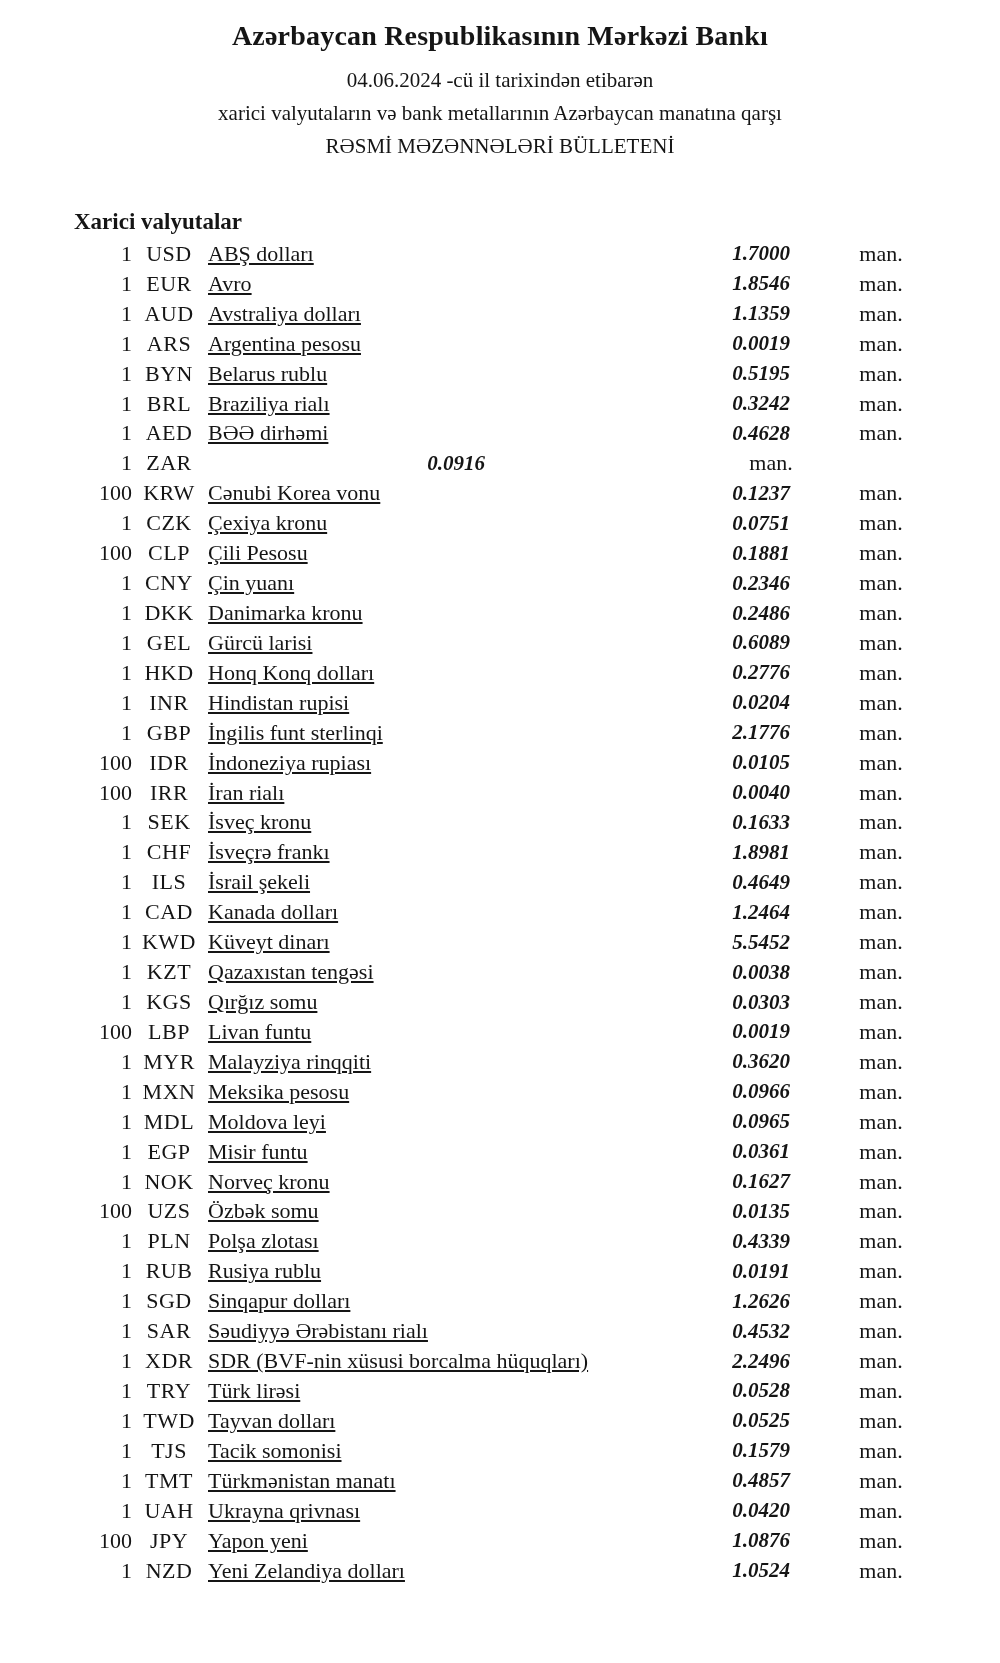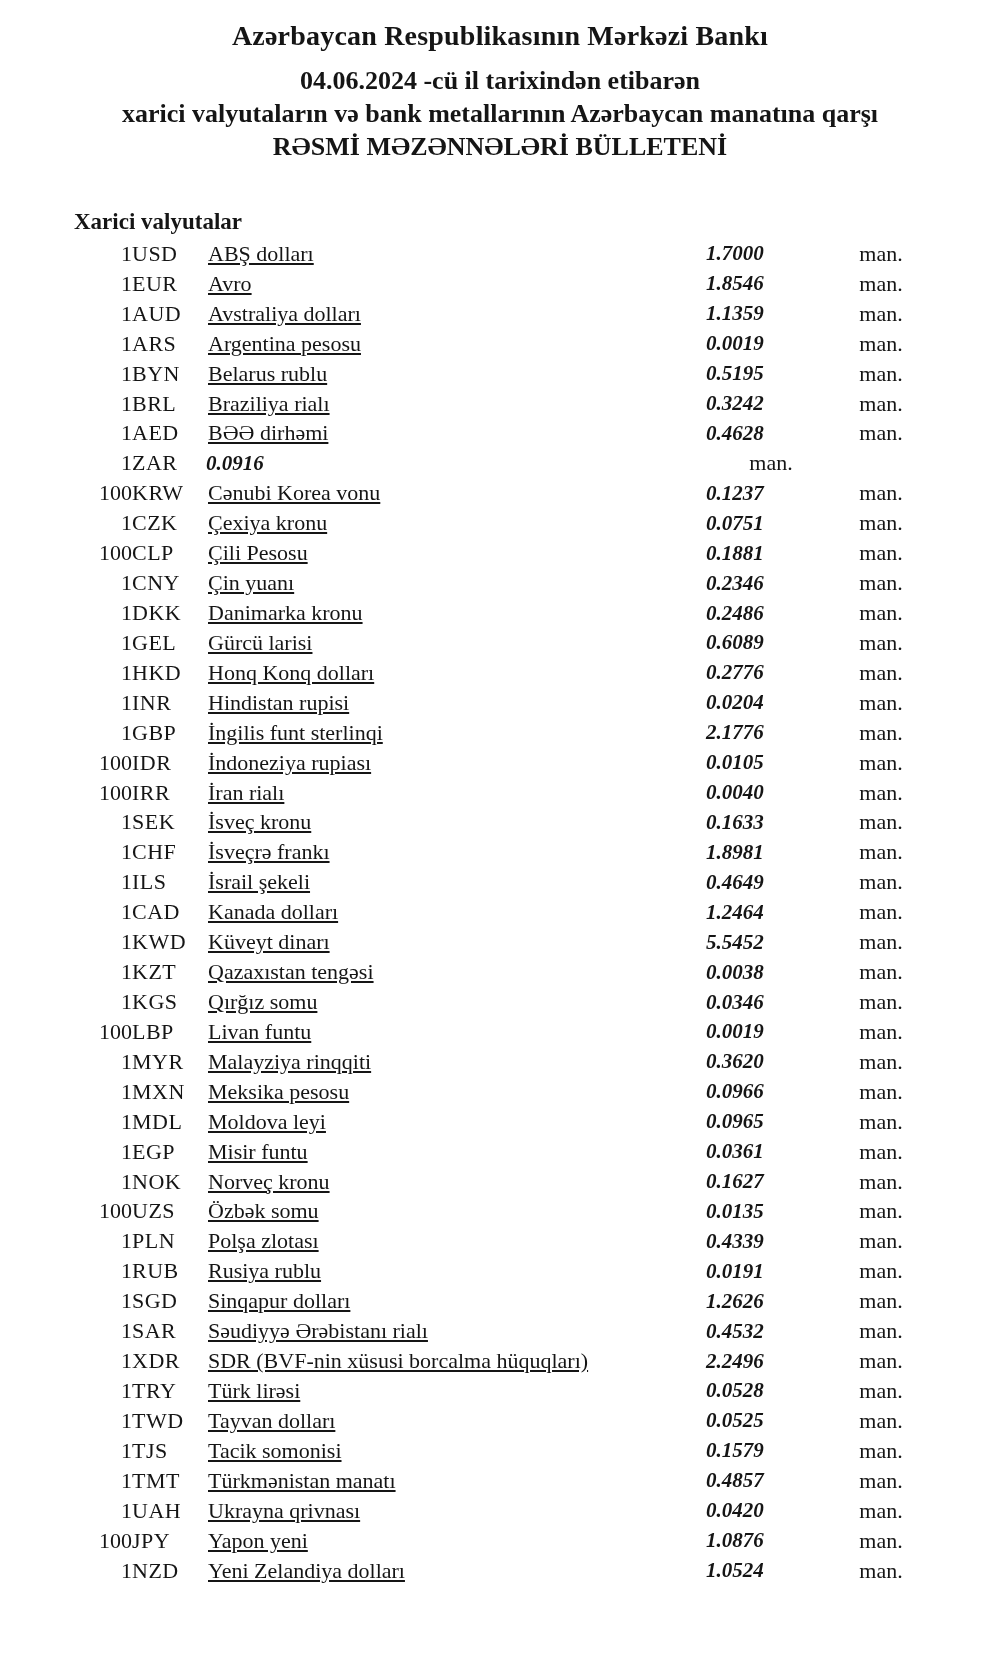--- a/index.html
+++ b/index.html
@@ -16,44 +16,44 @@
   }
   header { text-align: center; padding-top: 13px; }
   .bank-title {
     font-size: 28px;
     font-weight: bold;
     line-height: 34px;
     margin: 0 0 11px 0;
     letter-spacing: 0.2px;
   }
   .hdr-line {
-    font-size: 26px;
-    font-weight: bold;
+    font-size: 21px;
+    font-weight: normal;
     line-height: 33px;
     margin: 0;
   }
   .section-title {
     text-align: left;
     font-size: 23px;
     font-weight: bold;
     line-height: 30px;
     margin: 44px 0 2px 0;
   }
   .rates-table { width: 100%; }
   .row {
     display: grid;
     grid-template-columns: 58px 74px 1fr 110px 110px;
     height: 29.93px;
     align-items: center;
   }
   .row span { display: block; white-space: nowrap; }
   .qty  { text-align: right; font-size: 22px; }
-  .code { text-align: left; font-size: 22px; letter-spacing: 0.5px; }
+  .code { text-align: center; font-size: 22px; letter-spacing: 0.5px; }
   .name { text-align: left; font-size: 22px; padding-left: 2px; text-decoration: underline; }
-  .rate { text-align: left; font-size: 21px; font-weight: bold; font-style: italic; }
+  .rate { text-align: center; font-size: 21px; font-weight: bold; font-style: italic; }
   .unit { text-align: center; font-size: 22px; padding-left: 20px; }
 </style>
 </head>
 <body>
 
 <div class="page">
   <header>
     <h1 class="bank-title">Azərbaycan Respublikasının Mərkəzi Bankı</h1>
     <p class="hdr-line">04.06.2024 -cü il tarixindən etibarən</p>
     <p class="hdr-line">xarici valyutaların və bank metallarının Azərbaycan manatına qarşı</p>
@@ -259,21 +259,21 @@
     <span class="code">KZT</span>
     <span class="name">Qazaxıstan tengəsi</span>
     <span class="rate">0.0038</span>
     <span class="unit">man.</span>
   </div>
 
   <div class="row">
     <span class="qty">1</span>
     <span class="code">KGS</span>
     <span class="name">Qırğız somu</span>
-    <span class="rate">0.0346</span>
+    <span class="rate">0.0303</span>
     <span class="unit">man.</span>
   </div>
 
   <div class="row">
     <span class="qty">100</span>
     <span class="code">LBP</span>
     <span class="name">Livan funtu</span>
     <span class="rate">0.0019</span>
     <span class="unit">man.</span>
   </div>

